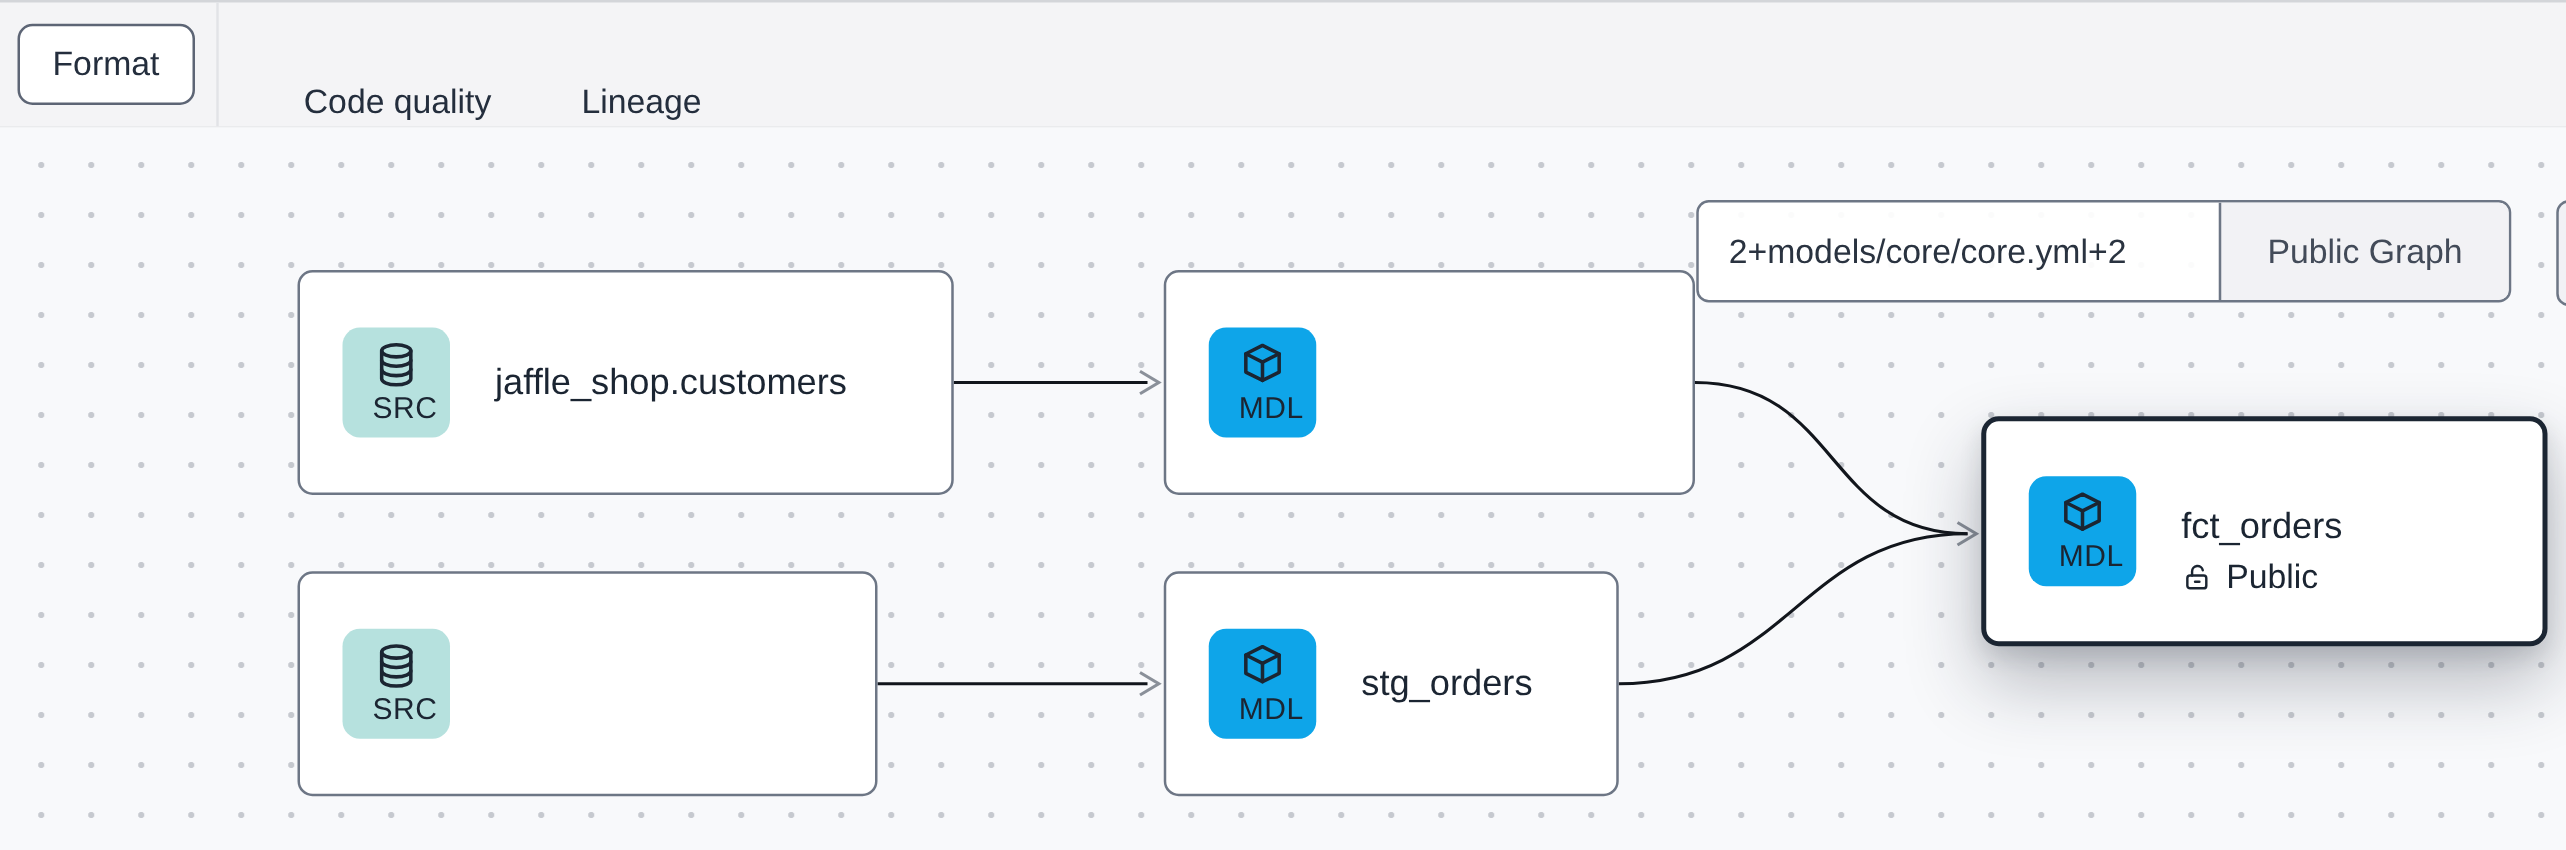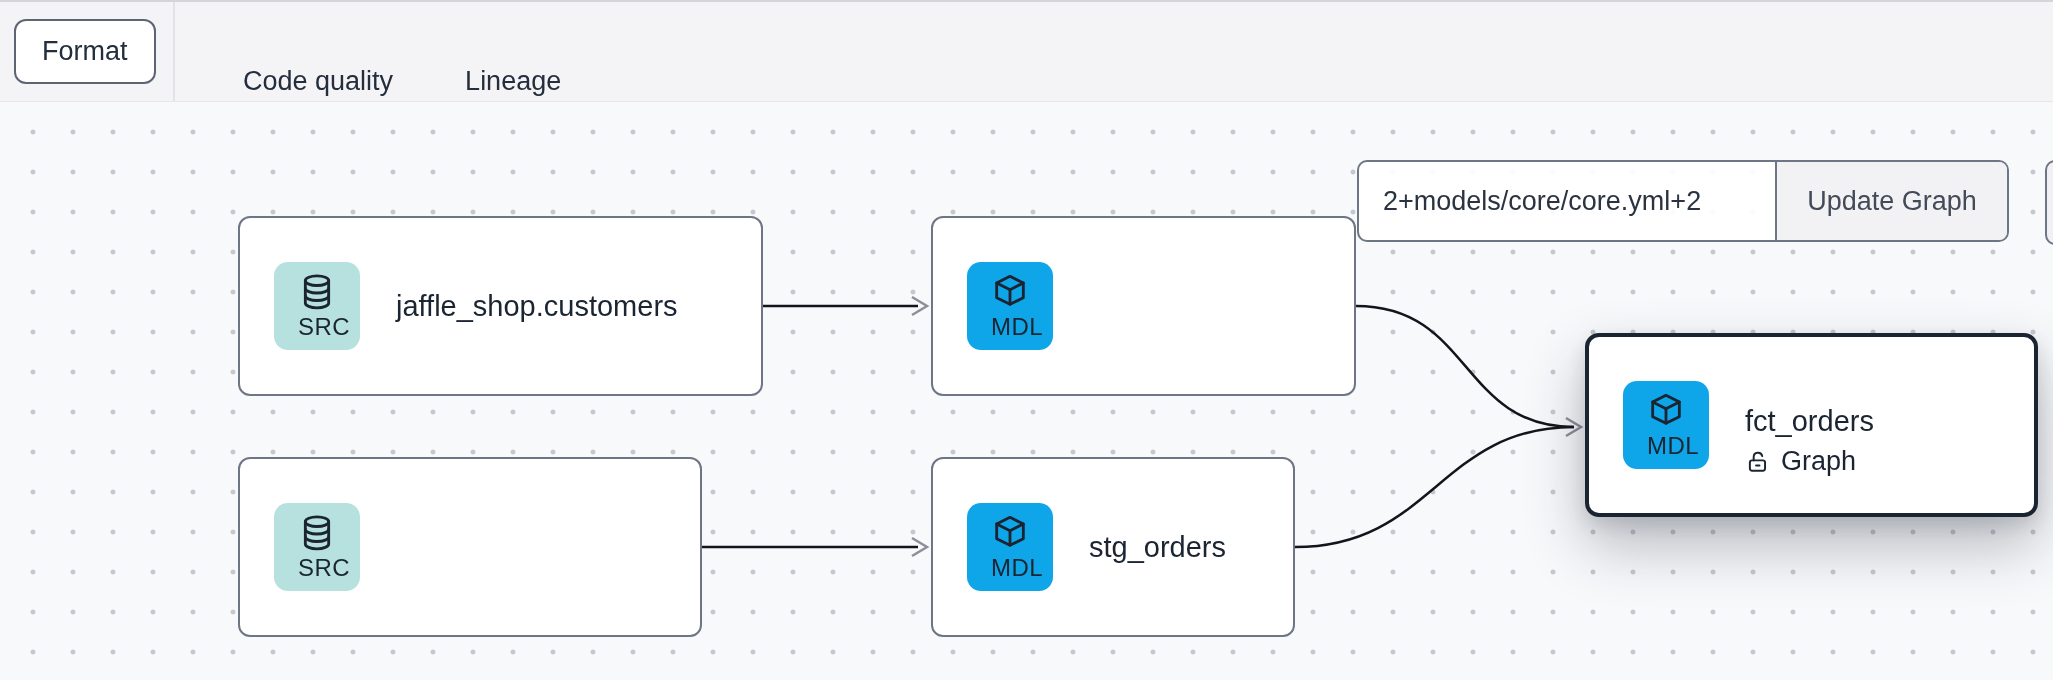--- a/index.html
+++ b/index.html
@@ -167,25 +167,25 @@
         <div class="tile-label">MDL</div>
       </div>
       <div class="node-text-col">
         <div class="node-title">fct_orders</div>
         <div class="node-badge">
           <svg viewBox="0 0 24 24">
             <rect x="4.5" y="10.5" width="14" height="9.5" rx="2"></rect>
             <path d="M8,10.5 V7.5 a4,4 0 0 1 7.9,-0.9"></path>
             <path d="M10.2,15.2 h3.2"></path>
           </svg>
-          <span>Graph</span>
+          <span>Public</span>
         </div>
       </div>
     </div>
 
     <div class="selector-group">
       <input class="selector-input" type="text" readonly="" value="2+models/core/core.yml+2" style="">
-      <button class="update-btn">Update Graph</button>
+      <button class="update-btn">Public Graph</button>
     </div>
     <div class="edge-clipped-btn"></div>
 
   </div>
 </div>
 
 </body></html>

